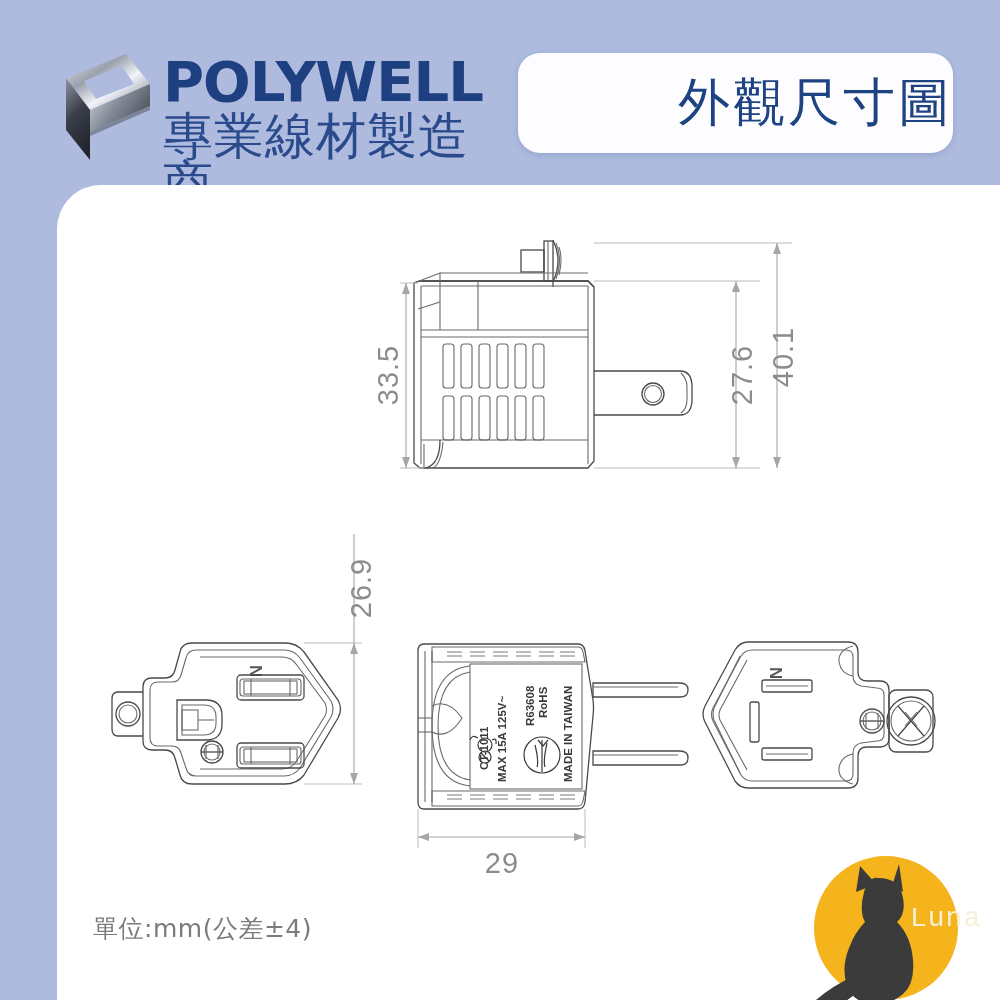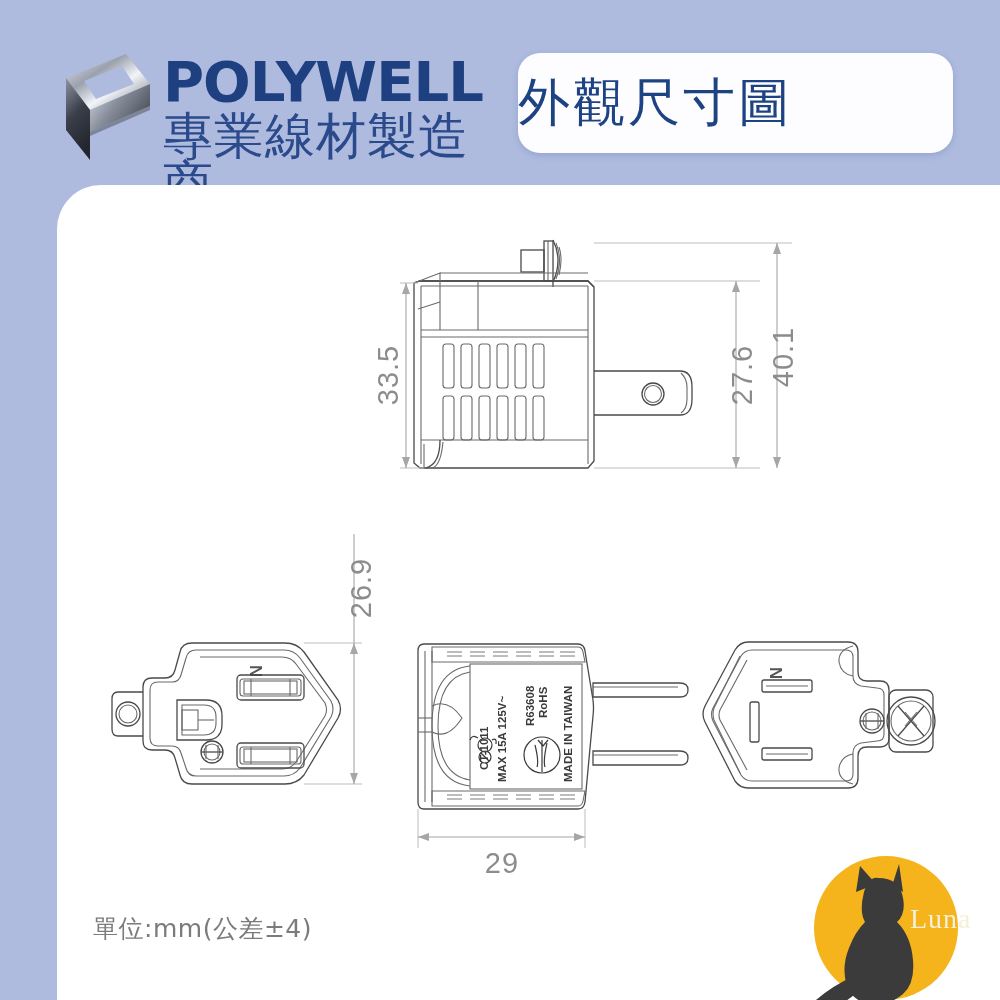--- a/index.html
+++ b/index.html
@@ -26,21 +26,21 @@
     transform:scaleX(1.02);transform-origin:left center;
   }
   #brand-tagline{
     font-size:50px;color:#2b4a8c;line-height:48px;letter-spacing:1px;
     font-family:"DejaVu Sans","Liberation Sans",sans-serif;
   }
   #title-badge{
     position:absolute;left:518px;top:53px;width:435px;height:100px;
     background:#fdfdff;border-radius:22px;
     box-shadow:0 2px 6px rgba(60,80,140,.22);
-    display:flex;align-items:center;justify-content:flex-start;
+    display:flex;align-items:center;justify-content:flex-end;
   }
   #title-badge-text{
     font-size:52px;color:#1e4383;letter-spacing:3px;
     font-family:"DejaVu Sans","Liberation Sans",sans-serif;
   }
   
   #panel{
     position:absolute;left:57px;top:185px;width:943px;height:815px;
     background:#ffffff;border-top-left-radius:44px;
   }
@@ -50,21 +50,21 @@
   #unit-note{
     position:absolute;left:93px;top:912px;
     font-size:25px;color:#7b7b7b;letter-spacing:.5px;
     font-family:"DejaVu Sans","Liberation Sans",sans-serif;
   }
   
   #luna-logo{position:absolute;left:800px;top:852px;width:198px;height:148px;}
   #luna-word{
     position:absolute;left:910px;top:903px;
     font-size:28px;color:#f5f0d8;letter-spacing:1px;
-    font-family:Liberation Serif, serif;
+    font-family:Liberation Mono, monospace;
     text-align:center;
   }
   .dimtxt{
     font-family:"Liberation Sans","DejaVu Sans",sans-serif;
     font-size:29px;fill:#8c8c8c;letter-spacing:1px;
   }
   .lbltxt{
     font-family:"Liberation Sans","DejaVu Sans",sans-serif;
     font-size:11.5px;fill:#3a3a3a;font-weight:bold;
   }

